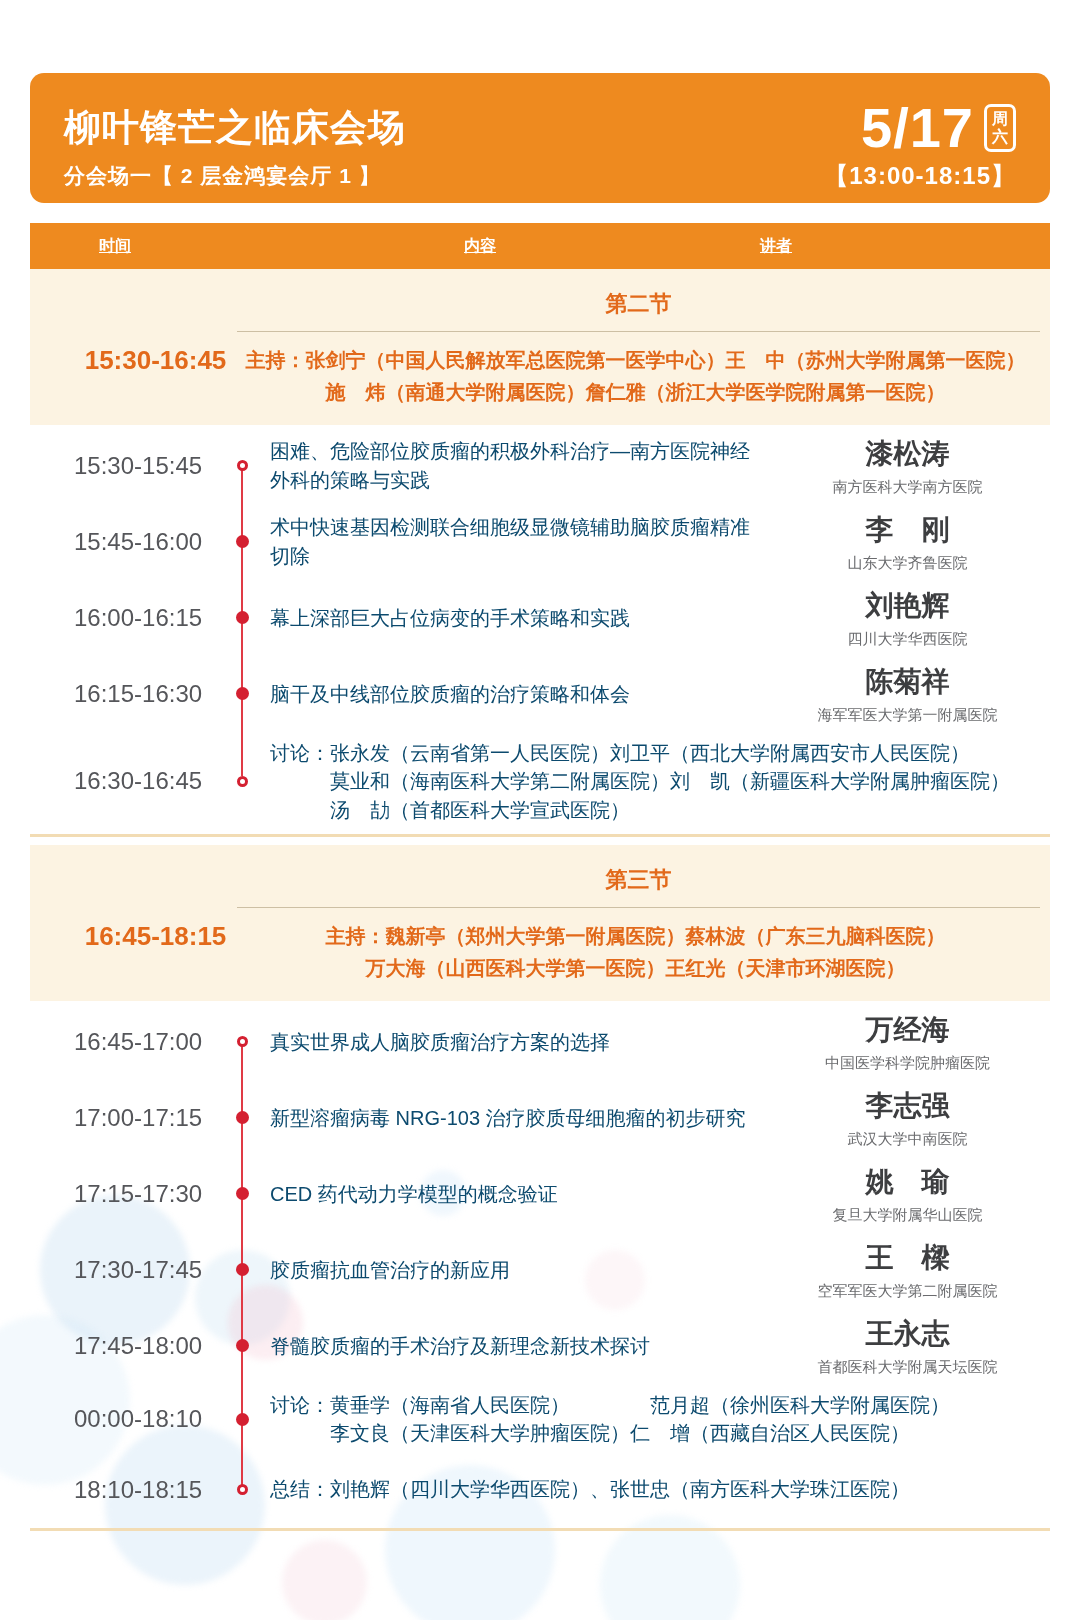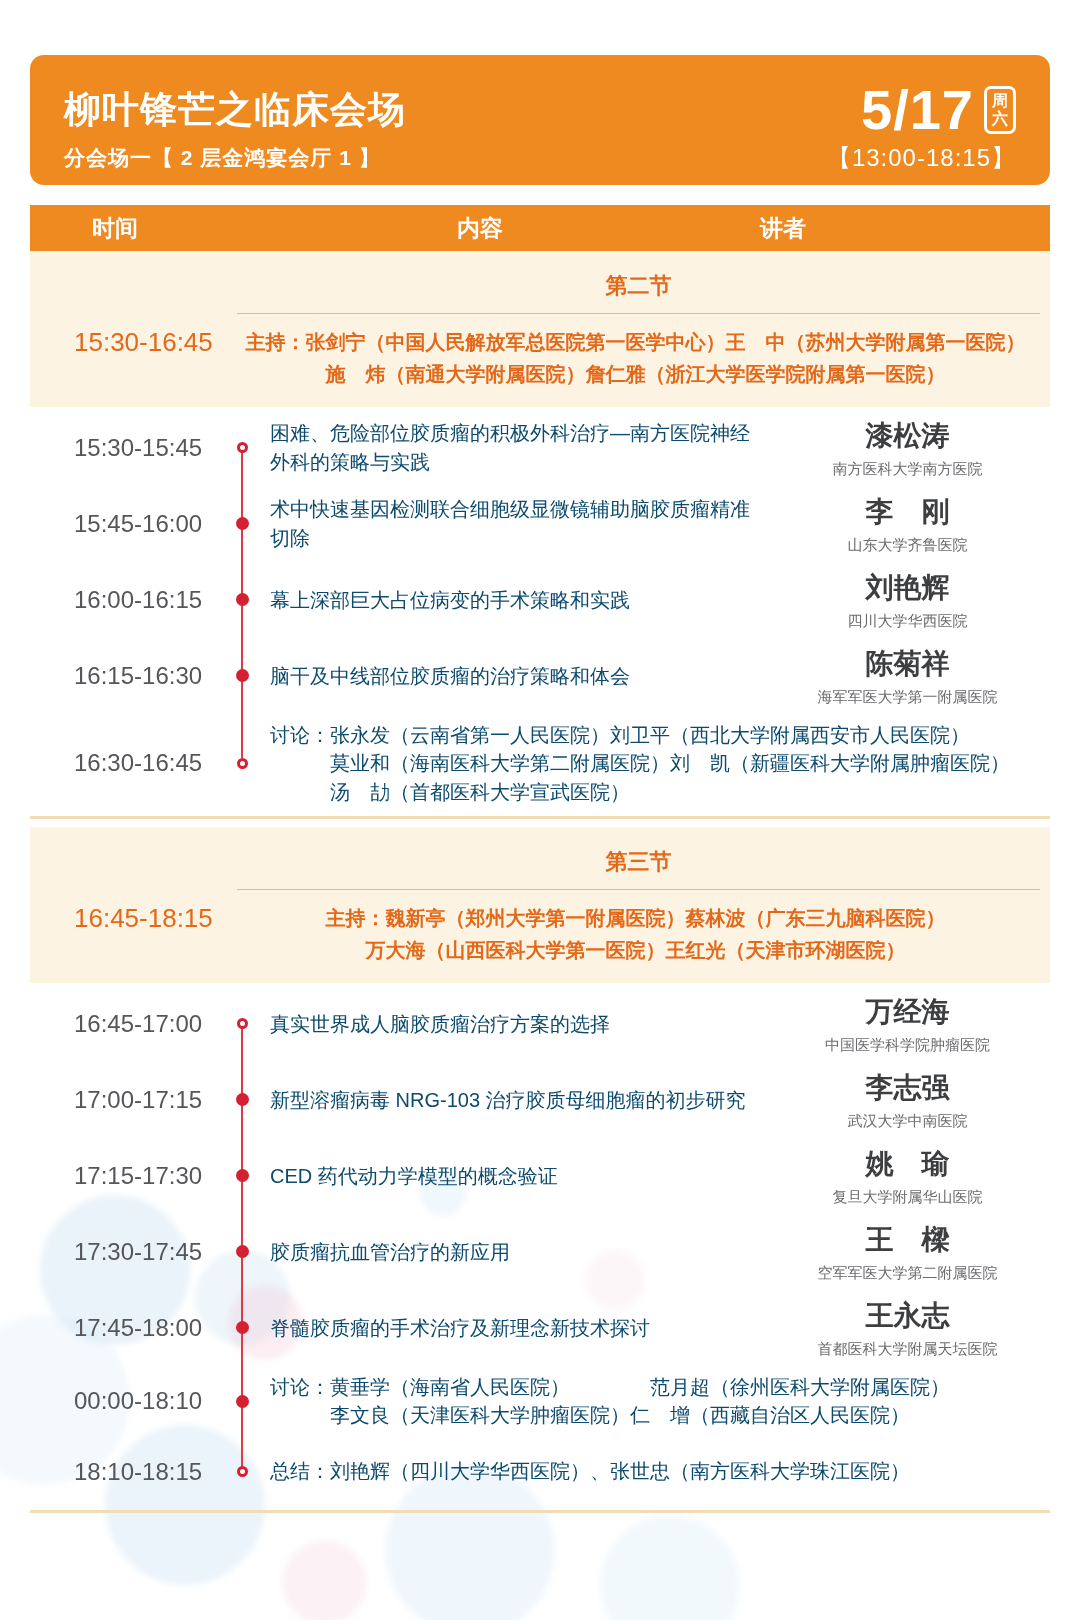--- a/index.html
+++ b/index.html
@@ -30,58 +30,59 @@
   
   .hero {
     background:#EE8A1F;
     border-radius:14px;
     height:130px;
     display:flex;
     justify-content:space-between;
     align-items:center;
     padding:16px 34px 0 34px;
     color:#fff;
+    margin-top:18px;
   }
   .hero-title { font-size:37px; font-weight:bold; letter-spacing:1px; }
   .hero-subtitle { font-size:21px; font-weight:bold; margin-top:9px; letter-spacing:1px; }
   .hero-right { text-align:center; }
   .hero-date-row { display:flex; align-items:center; justify-content:flex-end; }
   .hero-date { font-size:56px; font-weight:bold; line-height:1; letter-spacing:1px; }
   .weekday-badge {
     display:inline-flex; flex-direction:column; align-items:center;
     border:3px solid #fff; border-radius:7px;
     padding:3px 5px; margin-left:10px;
     font-size:16px; font-weight:bold; line-height:1.15;
   }
-  .hero-timerange { font-size:24px; font-weight:normal; margin-top:4px; letter-spacing:1px; }
+  .hero-timerange { font-size:24px; font-weight:bold; margin-top:4px; letter-spacing:1px; }
 
   
   .thead {
     margin-top:20px;
     background:#EE8A1F;
     height:46px;
     display:flex;
     align-items:center;
-    color:#fff; font-size:23px; font-weight:bold;
+    color:#fff; font-size:16px; font-weight:bold;text-decoration:underline;
   }
   .th-time { width:170px; text-align:center; }
   .th-content { flex:1; text-align:center; }
   .th-speaker { width:290px; }
 
   
   .session-head { background:#FCF3E2; padding:12px 10px 16px 0; }
   .session-title {
     margin-left:207px; text-align:center;
     color:#E2691A; font-size:22px; font-weight:bold;
     padding:8px 0 12px 0;
   }
   .session-body { display:flex; }
   .session-time {
     width:207px; padding-left:44px; padding-top:14px;
-    color:#E2691A; font-size:26px; font-weight:normal; white-space:nowrap;
+    color:#E2691A; font-size:26px; font-weight:bold; white-space:nowrap;text-align:center;
   }
   .session-right { flex:1; border-top:1px solid #CDBFA4; padding:12px 6px 0 0; }
   .session-hosts {
     text-align:center; color:#E2691A; font-size:20px; font-weight:bold;
     line-height:1.62; white-space:pre-line;
   }
 
   
   .rows { position:relative; margin-top:6px; }
   .tl-line { position:absolute; left:211px; width:2px; background:#E03A45; z-index:0; }

